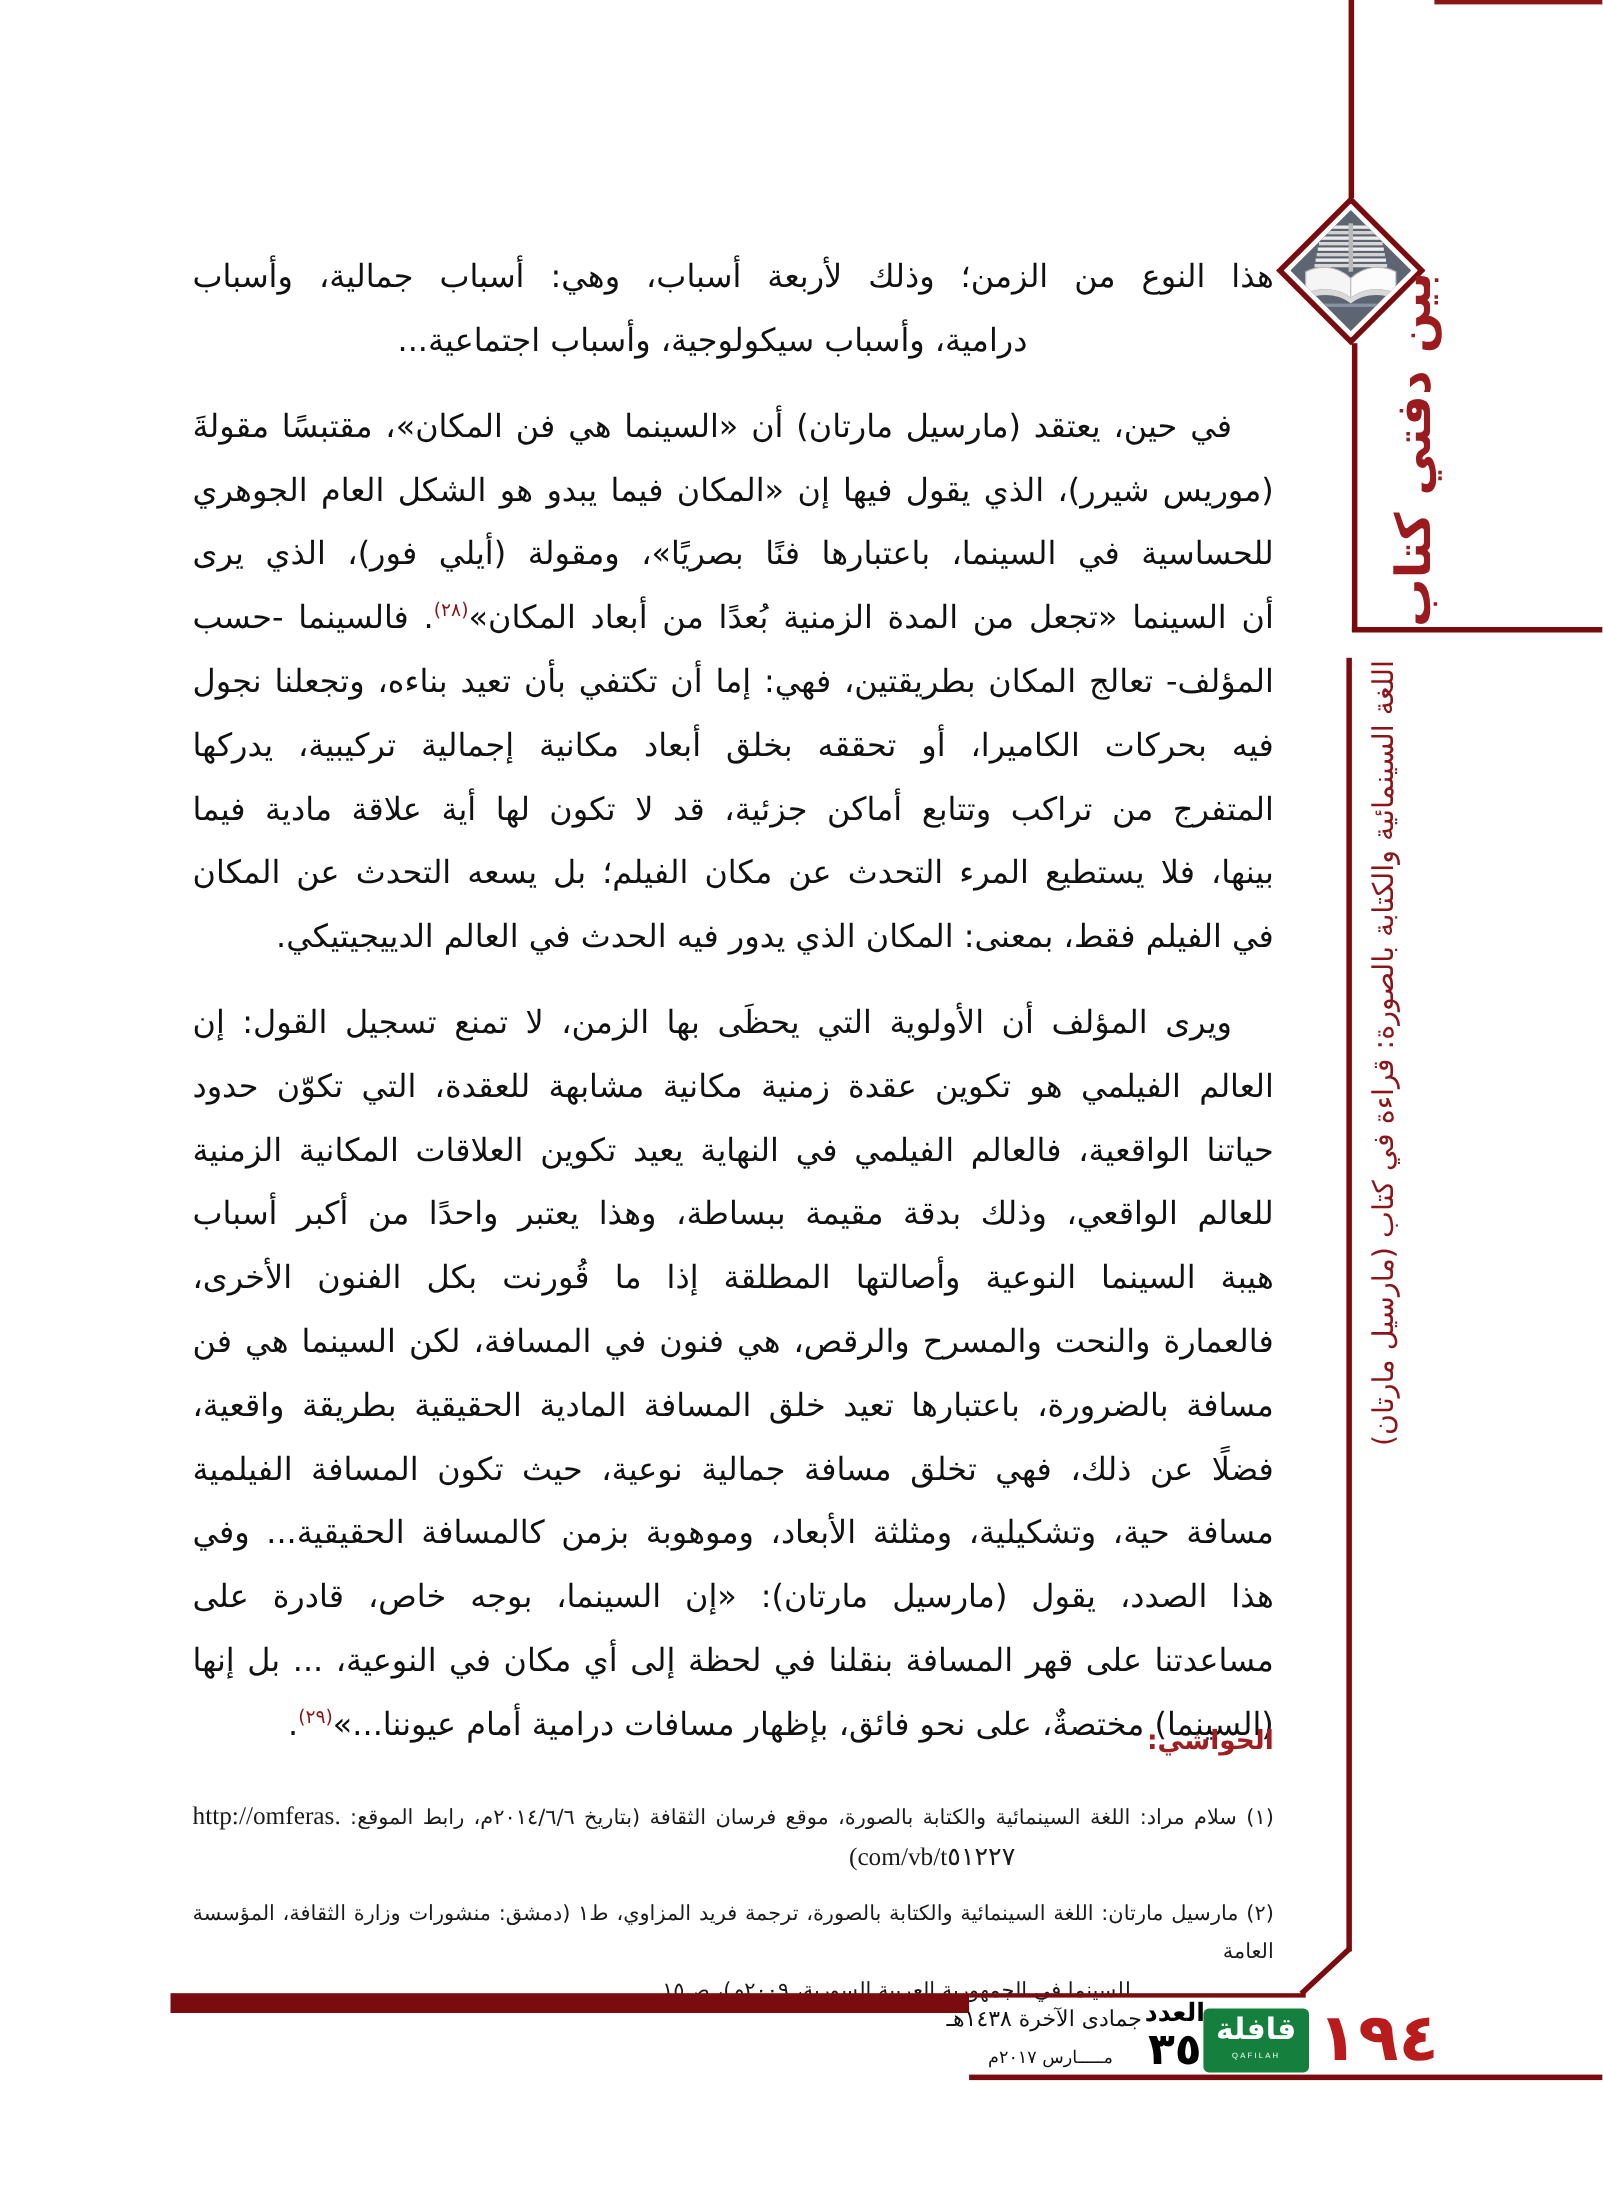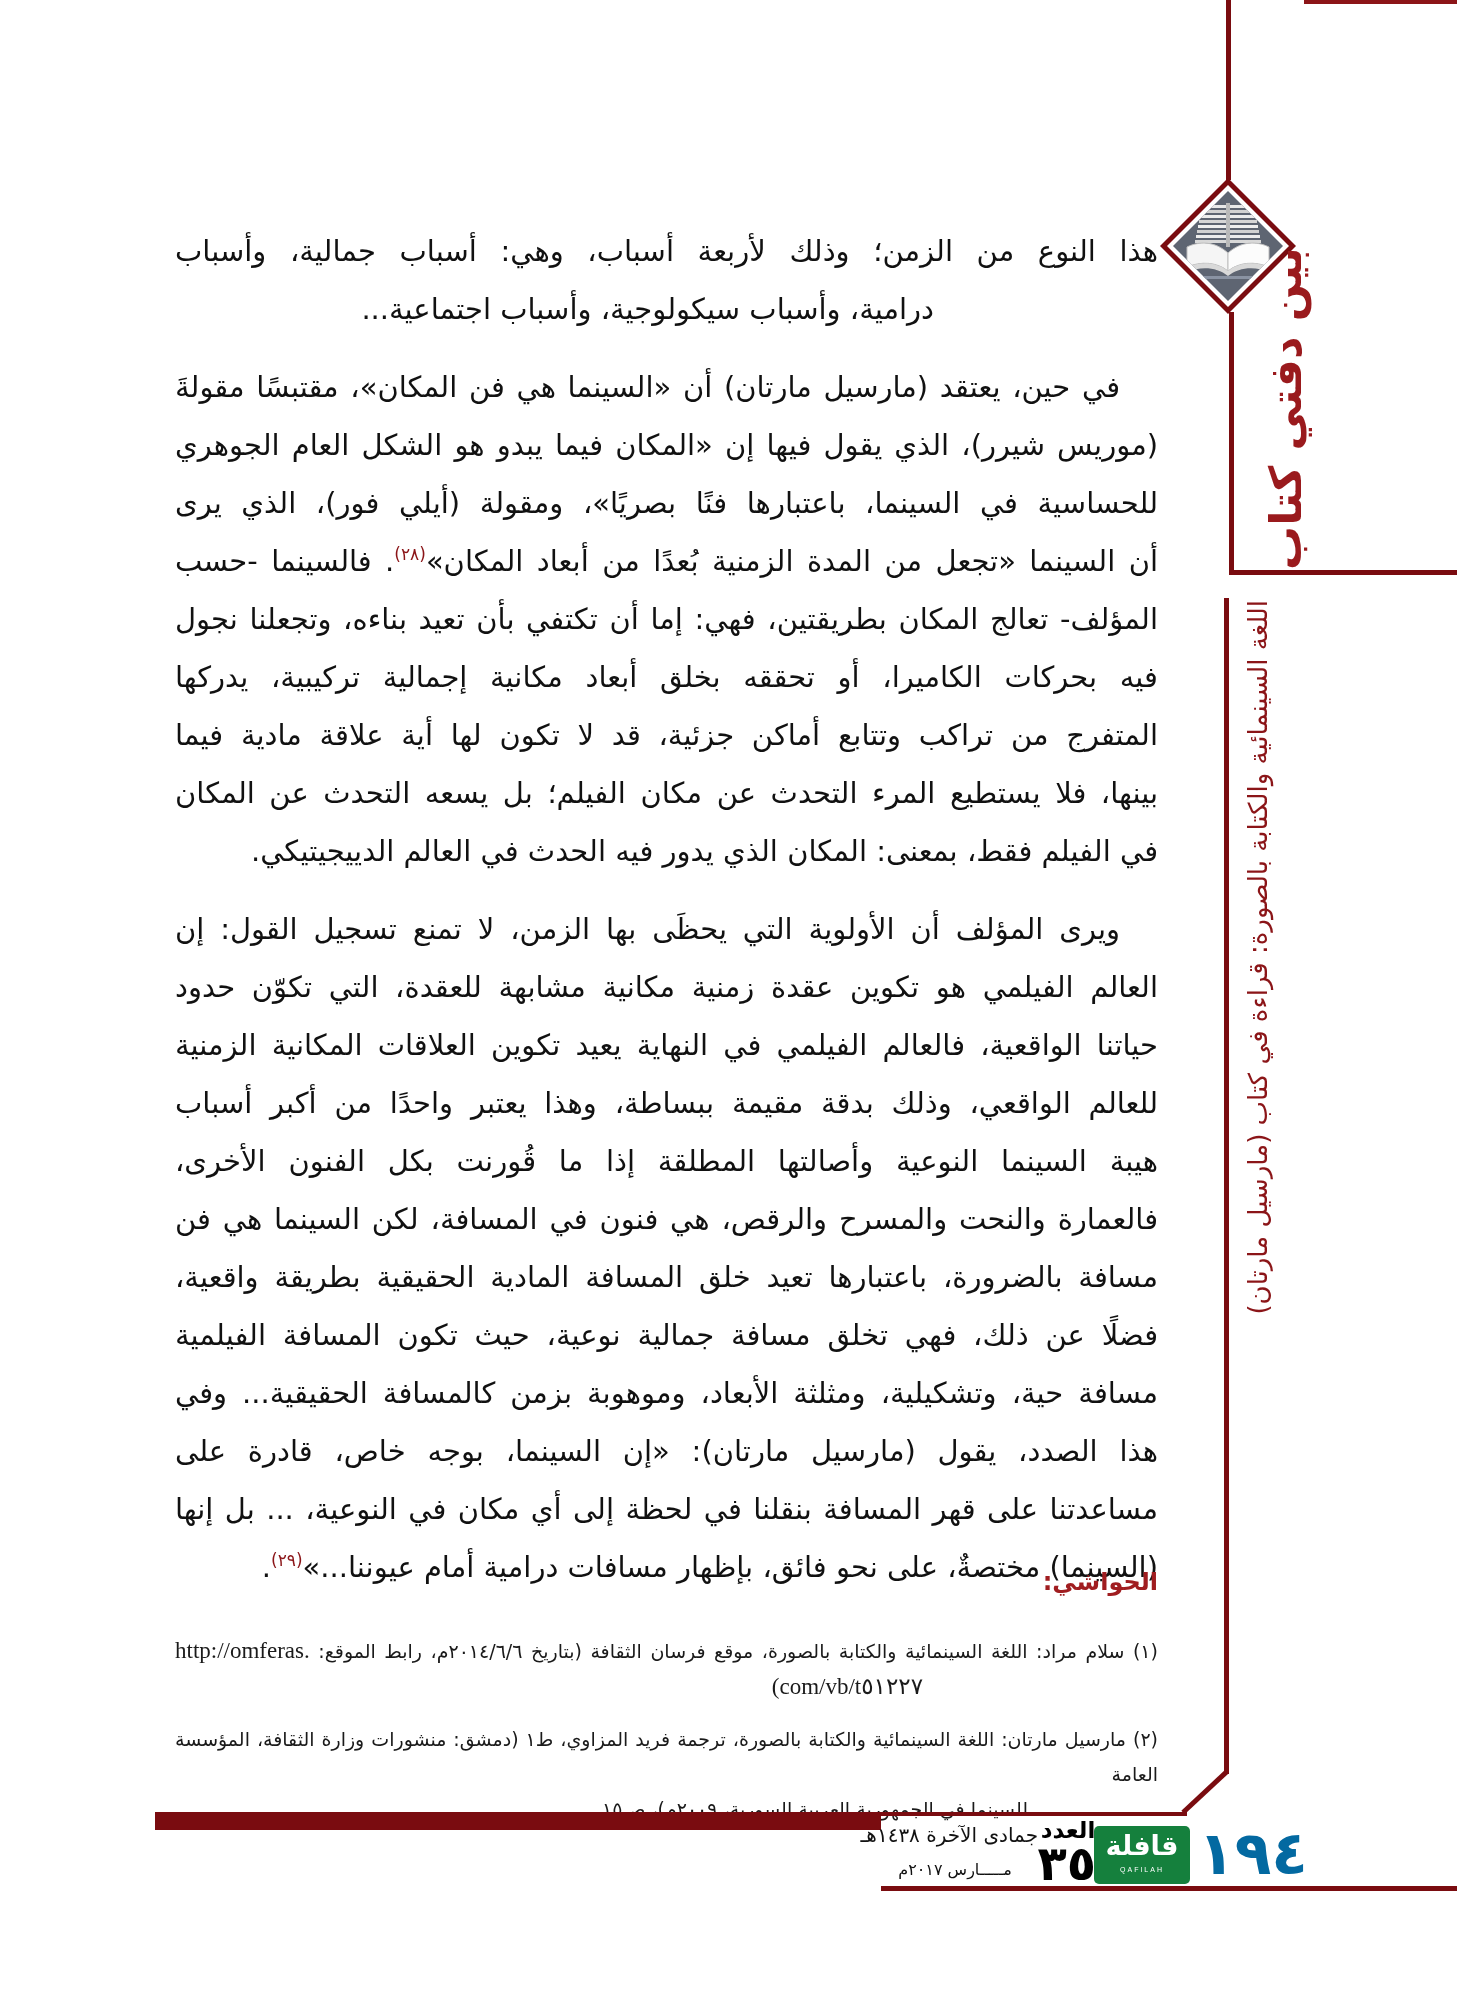--- a/index.html
+++ b/index.html
@@ -45,29 +45,29 @@
   #footer-topline{left:881px;top:1812px;width:306px;height:4px;}
   #footer-bottomline{left:881px;top:1886px;width:576px;height:5px;}
   #footer-datedivider{left:884px;top:1852px;width:153px;height:4px;background:#8c1518;}
 
   #date-block{position:absolute;left:872px;top:1820px;width:166px;text-align:center;color:#111;}
   #date-hijri{font-size:20px;line-height:30px;white-space:nowrap;}
   #date-greg{font-size:16px;line-height:32px;margin-top:4px;white-space:nowrap;}
 
   #issue-block{position:absolute;left:1040px;top:1818px;width:56px;text-align:center;color:#000;}
   #issue-label{font-size:23px;font-weight:bold;line-height:24px;}
-  #issue-number{font-size:48px;font-weight:bold;line-height:42px;}
+  #issue-number{font-size:40px;font-weight:bold;line-height:42px;}
 
   #qafilah-logo{position:absolute;left:1094px;top:1826px;width:96px;height:58px;background:#15803d;
     border-radius:5px;color:#fff;text-align:center;}
   #logo-arabic{font-size:27px;font-weight:bold;line-height:40px;display:block;}
   #logo-latin{font-size:7px;letter-spacing:2px;line-height:8px;display:block;font-family:"Liberation Sans",sans-serif;}
 
   #page-number{position:absolute;left:1198px;top:1818px;width:110px;text-align:center;
-    font-size:60px;font-weight:bold;color:#0369a1;line-height:70px;}
+    font-size:60px;font-weight:bold;color:#b91c1c;line-height:70px;}
 </style>
 </head>
 <body>
 
 <div id="page">
 
   <div class="vline" style="left:1226px;top:0;width:5px;height:180px;"></div>
 
   <div class="diamond">
     <div class="d-layer d-outer"></div>

